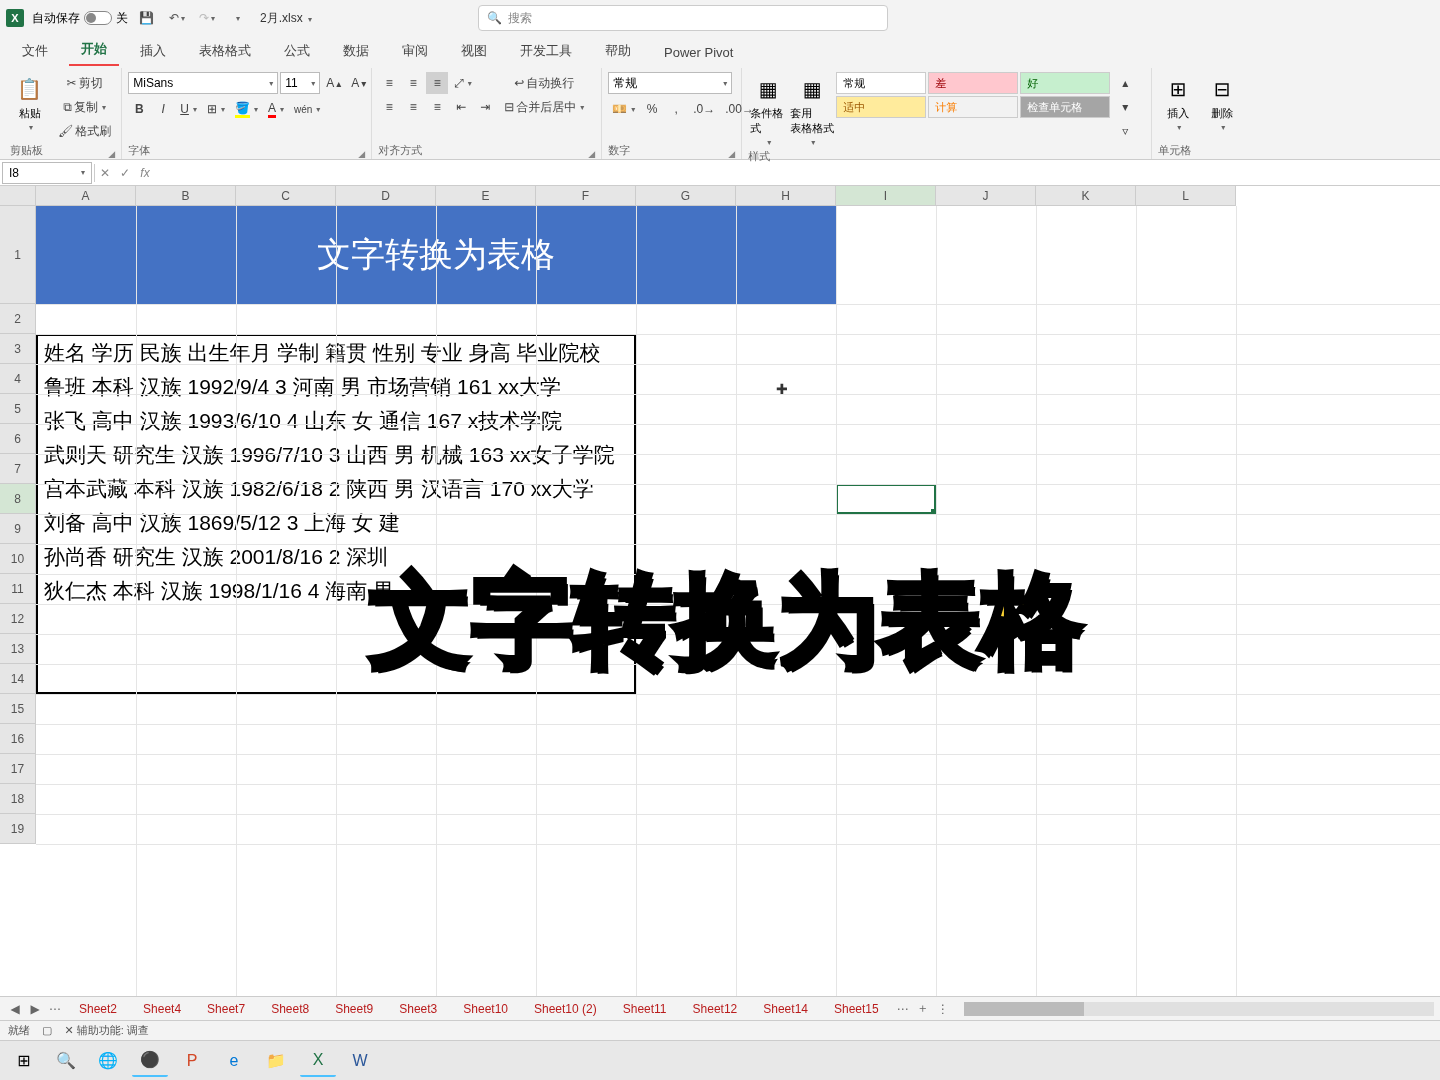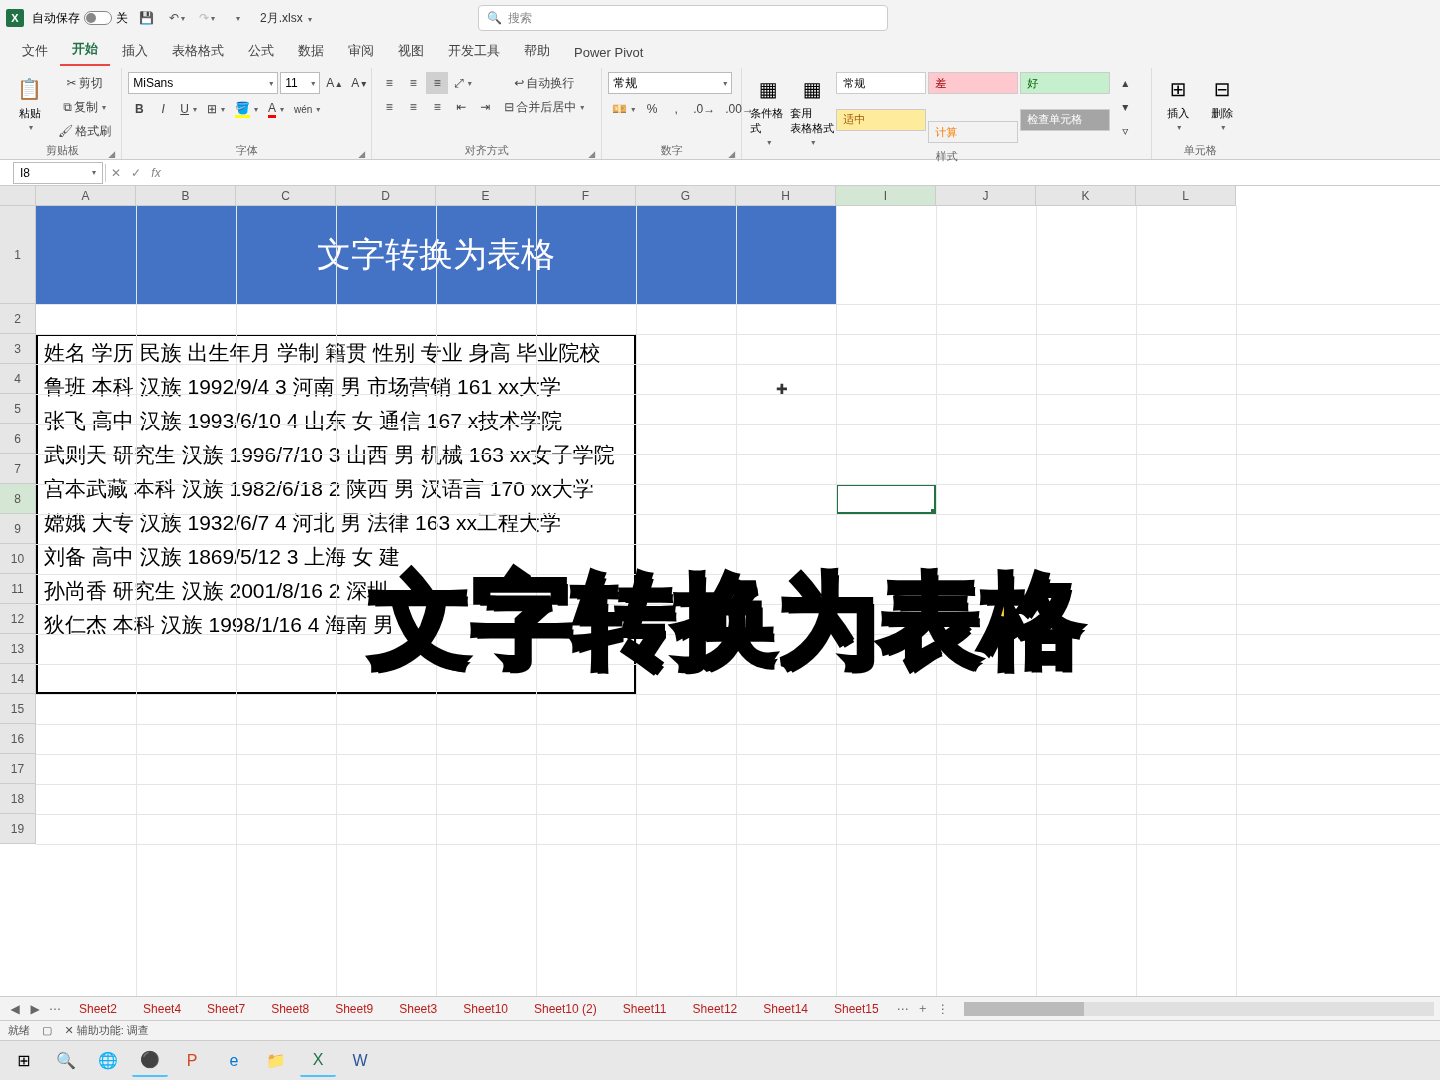--- a/index.html
+++ b/index.html
@@ -10,41 +10,41 @@
 .titlebar .excel-ico { width: 18px; height: 18px; background: #217346; color: #fff; font-size: 11px; display: flex; align-items: center; justify-content: center; border-radius: 2px; font-weight: bold; }
 .titlebar .autosave { display: flex; align-items: center; gap: 4px; }
 .titlebar .toggle { width: 28px; height: 14px; border: 1px solid #888; border-radius: 7px; position: relative; background: #fff; }
 .titlebar .toggle::after { content: ""; width: 10px; height: 10px; background: #888; border-radius: 50%; position: absolute; top: 1px; left: 1px; }
 .titlebar .qat-btn { width: 22px; height: 22px; display: flex; align-items: center; justify-content: center; cursor: pointer; color: #555; }
 .titlebar .filename { margin-left: 4px; color: #333; text-align: center; }
 .titlebar .searchbox { margin-left: auto; margin-right: auto; width: 410px; height: 26px; border: 1px solid #ccc; border-radius: 4px; background: #fff; display: flex; align-items: center; padding: 0 8px; gap: 6px; color: #888; }
 .titlebar .spacer-right { width: 380px; }
 
 
-.ribbon-tabs { height: 30px; display: flex; align-items: flex-end; padding: 0 10px; gap: 0; font-size: 13px; background: #f3f3f3; }
+.ribbon-tabs { height: 30px; display: flex; align-items: flex-end; padding: 0 10px; gap: 9px; font-size: 13px; background: #f3f3f3; }
 .ribbon-tabs .tab { padding: 6px 12px; cursor: pointer; color: #444; }
 .ribbon-tabs .tab.active { color: #217346; border-bottom: 2px solid #ef4444; font-weight: 600; }
 
 
 .ribbon { height: 94px; background: #f3f3f3; border-bottom: 1px solid #ccc; display: flex; padding: 2px 4px 0 4px; }
 .rgroup { border-right: 1px solid #ddd; display: flex; flex-direction: column; padding: 0 6px; }
 .rgroup .body { flex: 1; display: flex; align-items: flex-start; gap: 4px; padding-top: 4px; }
-.rgroup .label { height: 16px; font-size: 11px; color: #666; text-align: center; position: relative; }
+.rgroup .label { height: 16px; font-size: 11px; color: #666; position: relative; }
 .rgroup .label .launcher { position: absolute; right: 0; bottom: 0; font-size: 9px; color: #888; cursor: pointer; }
 .bigbtn { width: 40px; display: flex; flex-direction: column; align-items: center; gap: 2px; font-size: 11px; cursor: pointer; padding: 2px; }
 .bigbtn .ico { width: 30px; height: 30px; display: flex; align-items: center; justify-content: center; font-size: 20px; }
 .smbtn { height: 22px; min-width: 22px; display: flex; align-items: center; justify-content: center; padding: 0 4px; font-size: 12px; cursor: pointer; color: #444; gap: 2px; }
 .col { display: flex; flex-direction: column; gap: 2px; }
 .row { display: flex; gap: 2px; align-items: center; }
 .dd { font-size: 8px; color: #666; margin-left: 2px; }
 .combo { height: 22px; border: 1px solid #bbb; background: #fff; font-size: 12px; padding: 0 4px; display: flex; align-items: center; justify-content: space-between; }
 .styleswatch { width: 90px; height: 22px; border: 1px solid #ccc; font-size: 11px; padding: 0 6px; display: flex; align-items: center; }
 
 
-.fbar { height: 26px; background: #fff; border-bottom: 1px solid #ccc; display: flex; align-items: center; padding-left: 11px; }
+.fbar { height: 26px; background: #fff; border-bottom: 1px solid #ccc; display: flex; align-items: center; }
 .namebox { width: 90px; height: 22px; border: 1px solid #bbb; margin: 0 2px; padding: 0 6px; font-size: 12px; display: flex; align-items: center; justify-content: space-between; background: #fff; }
 .fbar .fbtn { width: 20px; text-align: center; color: #888; font-size: 12px; cursor: pointer; }
 .fbar .finput { flex: 1; height: 100%; border: none; padding: 0 6px; }
 
 
 .grid-wrap { position: relative; background: #fff; height: calc(100% - 36px - 30px - 94px - 26px - 24px - 20px - 40px); overflow: hidden; }
 .corner { position: absolute; top: 0; left: 0; width: 36px; height: 20px; background: #e6e6e6; border-right: 1px solid #ccc; border-bottom: 1px solid #ccc; }
 .colheads { position: absolute; top: 0; left: 36px; right: 0; height: 20px; display: flex; }
 .colheads .ch { border-right: 1px solid #ccc; border-bottom: 1px solid #ccc; background: #e6e6e6; font-size: 12px; display: flex; align-items: center; justify-content: center; color: #555; }
 .colheads .ch.sel { background: #d4e6d4; }
@@ -250,21 +250,21 @@
           <span class="dd">▾</span>
         </div>
       <div class="col" style="gap:2px;">
         <div class="row">
           <div class="styleswatch" style="background:#fff;">常规</div>
           <div class="styleswatch" style="background:#ffc7ce;color:#9c0006;">差</div>
           <div class="styleswatch" style="background:#c6efce;color:#006100;">好</div>
         </div>
         <div class="row">
           <div class="styleswatch" style="background:#ffeb9c;color:#9c5700;">适中</div>
-          <div class="styleswatch" style="background:#f2f2f2;color:#fa7d00;margin-top:25px;">计算</div>
+          <div class="styleswatch" style="background:#f2f2f2;color:#fa7d00;">计算</div>
           <div class="styleswatch" style="background:#a5a5a5;color:#fff;">检查单元格</div>
         </div>
       </div>
       <div class="col" style="justify-content:center;">
         <div class="smbtn">▴</div>
         <div class="smbtn">▾</div>
         <div class="smbtn">▿</div>
       </div>
     </div>
     <div class="label"><span>样式</span></div>
@@ -339,21 +339,20 @@
   <div class="cells" id="cells">
 
     <div class="banner" style="left:0;top:0;width:800px;height:98px;">文字转换为表格</div>
 
     <div class="textblock" style="left:0;top:128px;width:600px;height:360px;">
       <div class="tline">姓名 学历 民族 出生年月 学制 籍贯 性别 专业 身高 毕业院校</div>
       <div class="tline">鲁班 本科 汉族 1992/9/4 3 河南 男 市场营销 161 xx大学</div>
       <div class="tline">张飞 高中 汉族 1993/6/10 4 山东 女 通信 167 x技术学院</div>
       <div class="tline">武则天 研究生 汉族 1996/7/10 3 山西 男 机械 163 xx女子学院</div>
       <div class="tline">宫本武藏 本科 汉族 1982/6/18 2 陕西 男 汉语言 170 xx大学</div>
-      <div class="tline">嫦娥 大专 汉族 1932/6/7 4 河北 男 法律 163 xx工程大学</div>
       <div class="tline">刘备 高中 汉族 1869/5/12 3 上海 女 建</div>
       <div class="tline">孙尚香 研究生 汉族 2001/8/16 2 深圳</div>
       <div class="tline">狄仁杰 本科 汉族 1998/1/16 4 海南 男</div>
     </div>
 
     <div class="selcell" style="left:800px;top:278px;width:100px;height:30px;"></div>
 
     <div class="cursor-plus" style="left:740px;top:175px;">✚</div>
   <div class="gridlines-h" style="left: 0px; right: 0px; top: 98px; height: 1px;"></div>
       <div class="gridlines-h" style="left: 0px; right: 0px; top: 128px; height: 1px;"></div>

